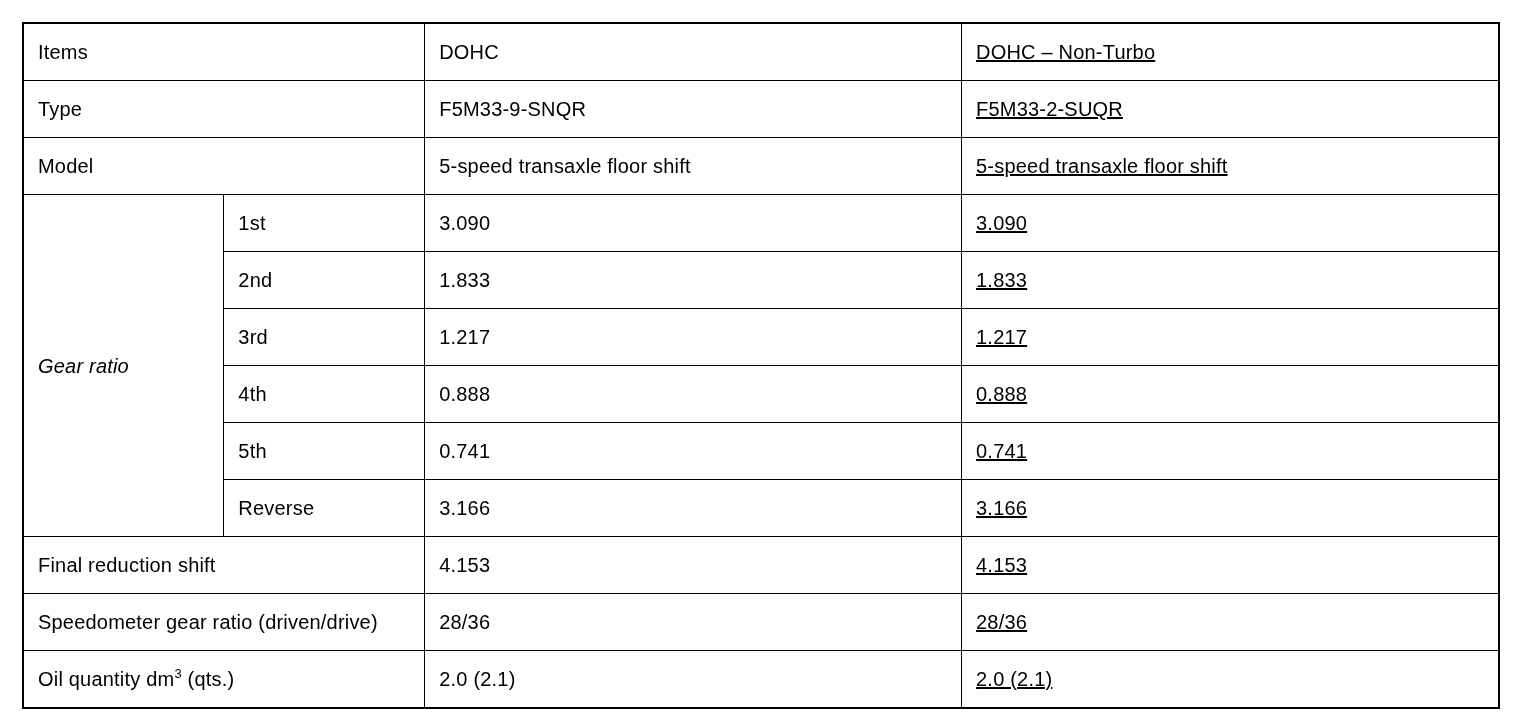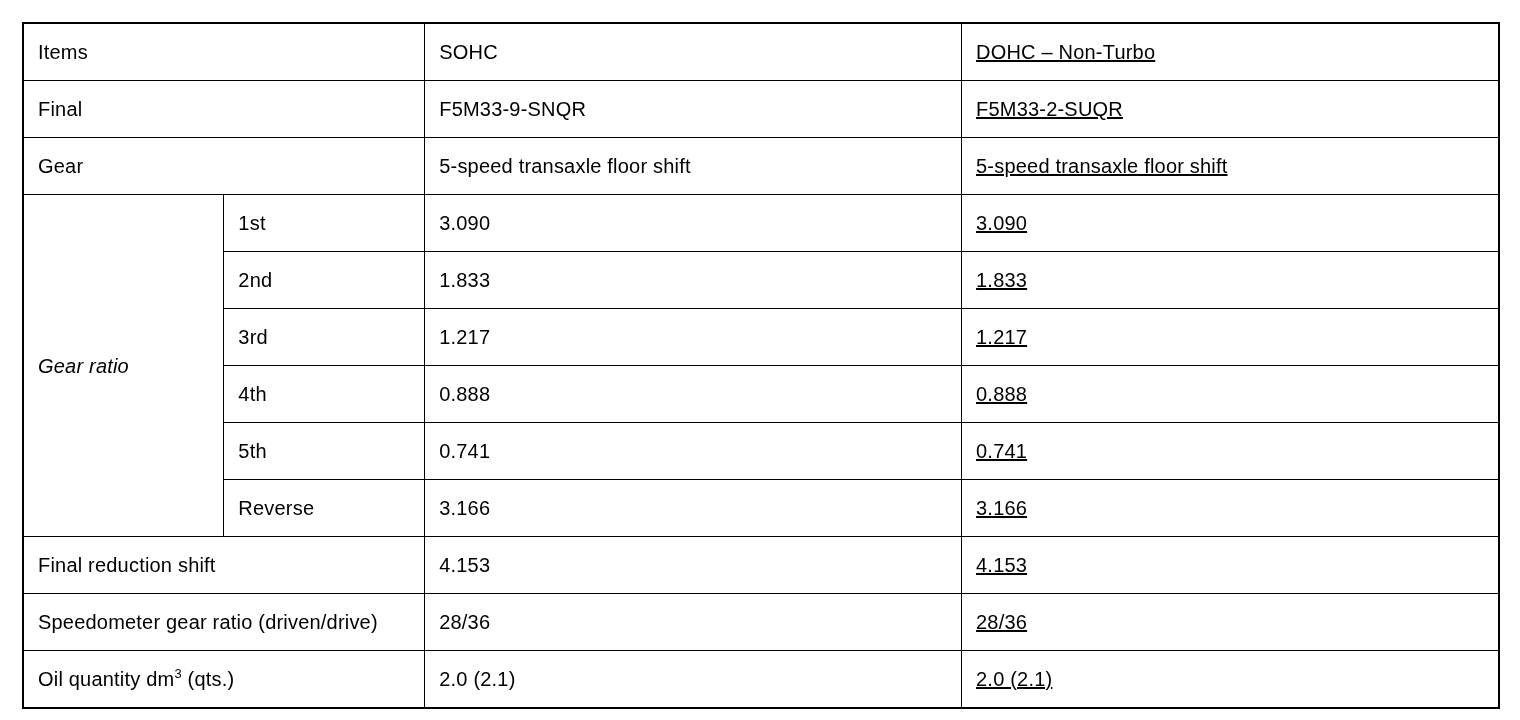--- a/index.html
+++ b/index.html
@@ -59,32 +59,32 @@
   .nowrap { white-space: nowrap; }
 </style>
 </head>
 <body>
 
 <div class="sheet">
   <table class="spec">
     <tbody>
       <tr>
         <td class="label-cell thick-top thick-left" colspan="2">Items</td>
-        <td class="val-cell thick-top">SOHC</td>
+        <td class="val-cell thick-top">DOHC</td>
         <td class="val-cell thick-top thick-right">DOHC – Non-Turbo</td>
       </tr>
 
       <tr>
-        <td class="label-cell thick-left" colspan="2">Final</td>
+        <td class="label-cell thick-left" colspan="2">Type</td>
         <td class="val-cell">F5M33-9-SNQR</td>
         <td class="val-cell thick-right">F5M33-2-SUQR</td>
       </tr>
 
       <tr>
-        <td class="label-cell thick-left" colspan="2">Gear</td>
+        <td class="label-cell thick-left" colspan="2">Model</td>
         <td class="val-cell">5-speed transaxle floor shift</td>
         <td class="val-cell thick-right">5-speed transaxle floor shift</td>
       </tr>
 
       <tr>
         <td class="label-cell gear-head thick-left" rowspan="6">Gear ratio</td>
         <td class="sub-cell">1st</td>
         <td class="val-cell">3.090</td>
         <td class="val-cell thick-right">3.090</td>
       </tr>

